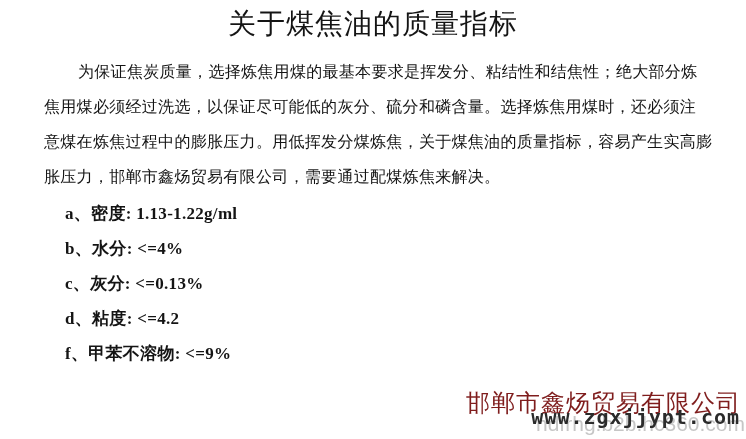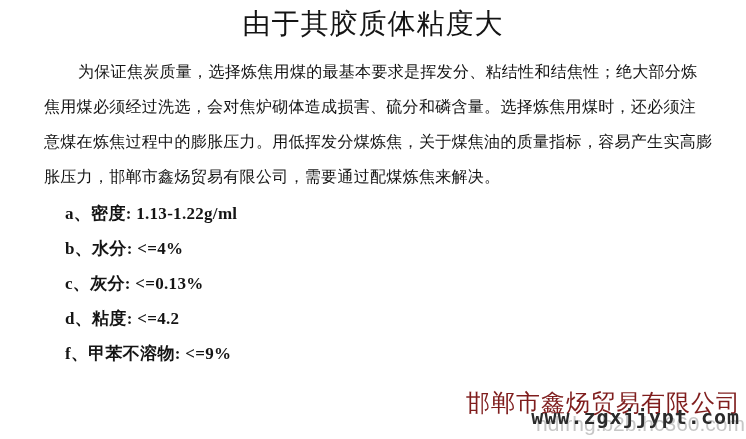--- a/index.html
+++ b/index.html
@@ -77,25 +77,25 @@
     color: #2b2b2b;
     letter-spacing: 1px;
     white-space: nowrap;
   }
 </style>
 </head>
 <body>
 
 <div class="page">
 
-  <h1 class="title">由于其胶质体粘度大</h1>
+  <h1 class="title">关于煤焦油的质量指标</h1>
 
   <div class="para">
     <div class="pline indent">为保证焦炭质量，选择炼焦用煤的最基本要求是挥发分、粘结性和结焦性；绝大部分炼</div>
-    <div class="pline">焦用煤必须经过洗选，会对焦炉砌体造成损害、硫分和磷含量。选择炼焦用煤时，还必须注</div>
+    <div class="pline">焦用煤必须经过洗选，以保证尽可能低的灰分、硫分和磷含量。选择炼焦用煤时，还必须注</div>
     <div class="pline">意煤在炼焦过程中的膨胀压力。用低挥发分煤炼焦，关于煤焦油的质量指标，容易产生实高膨</div>
     <div class="pline">胀压力，邯郸市鑫炀贸易有限公司，需要通过配煤炼焦来解决。</div>
   </div>
 
   <ul class="specs">
     <li>a、密度: 1.13-1.22g/ml</li>
     <li>b、水分: &lt;=4%</li>
     <li>c、灰分: &lt;=0.13%</li>
     <li>d、粘度: &lt;=4.2</li>
     <li>f、甲苯不溶物: &lt;=9%</li>

